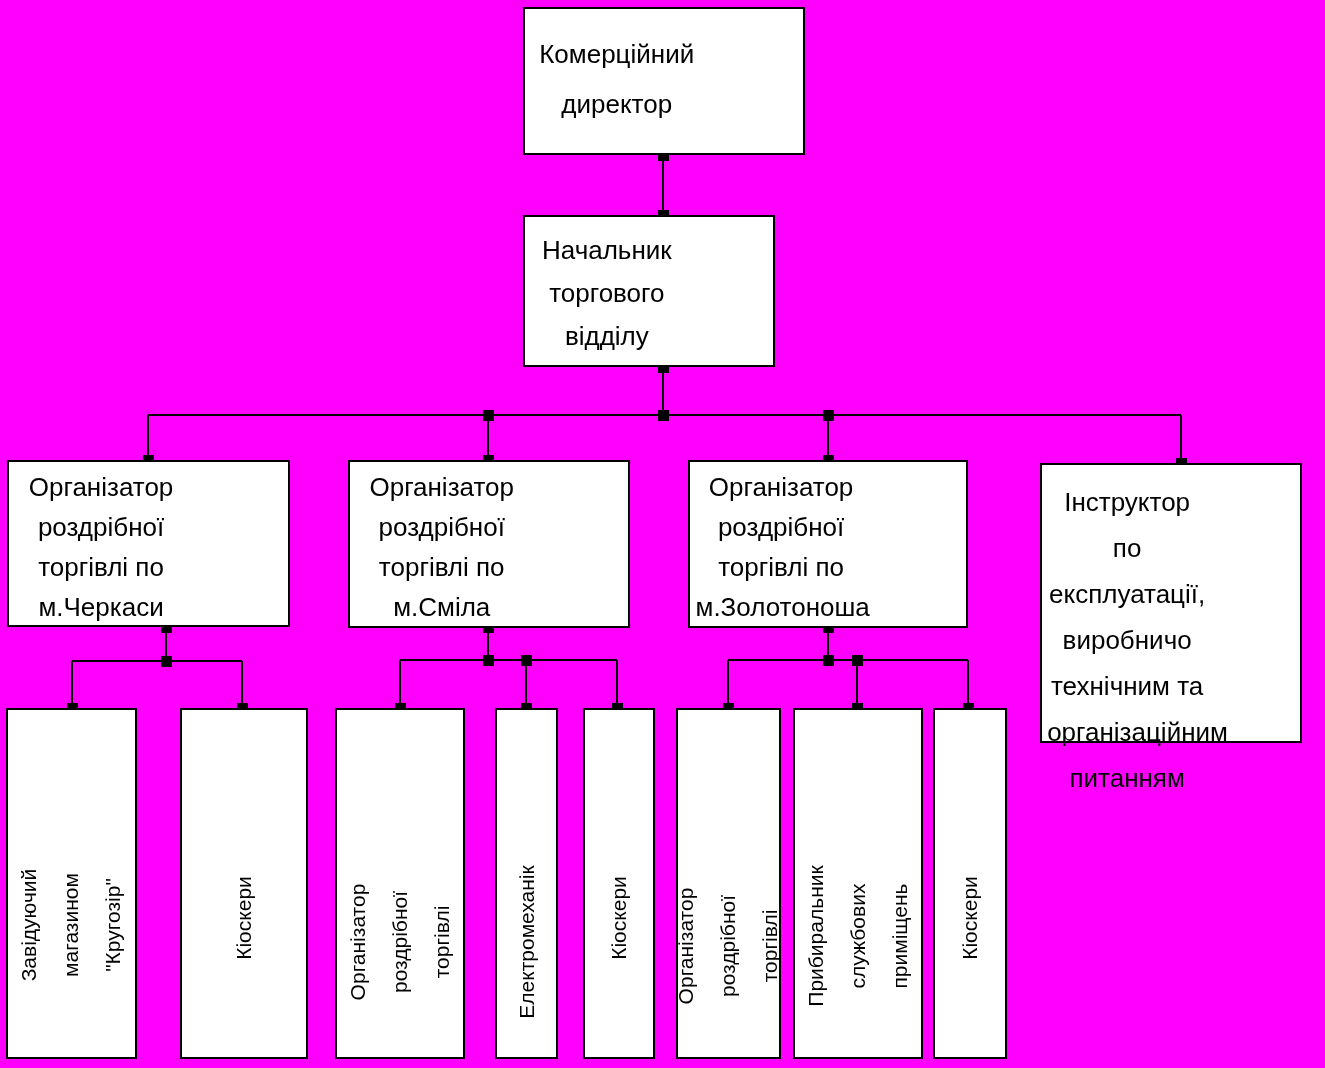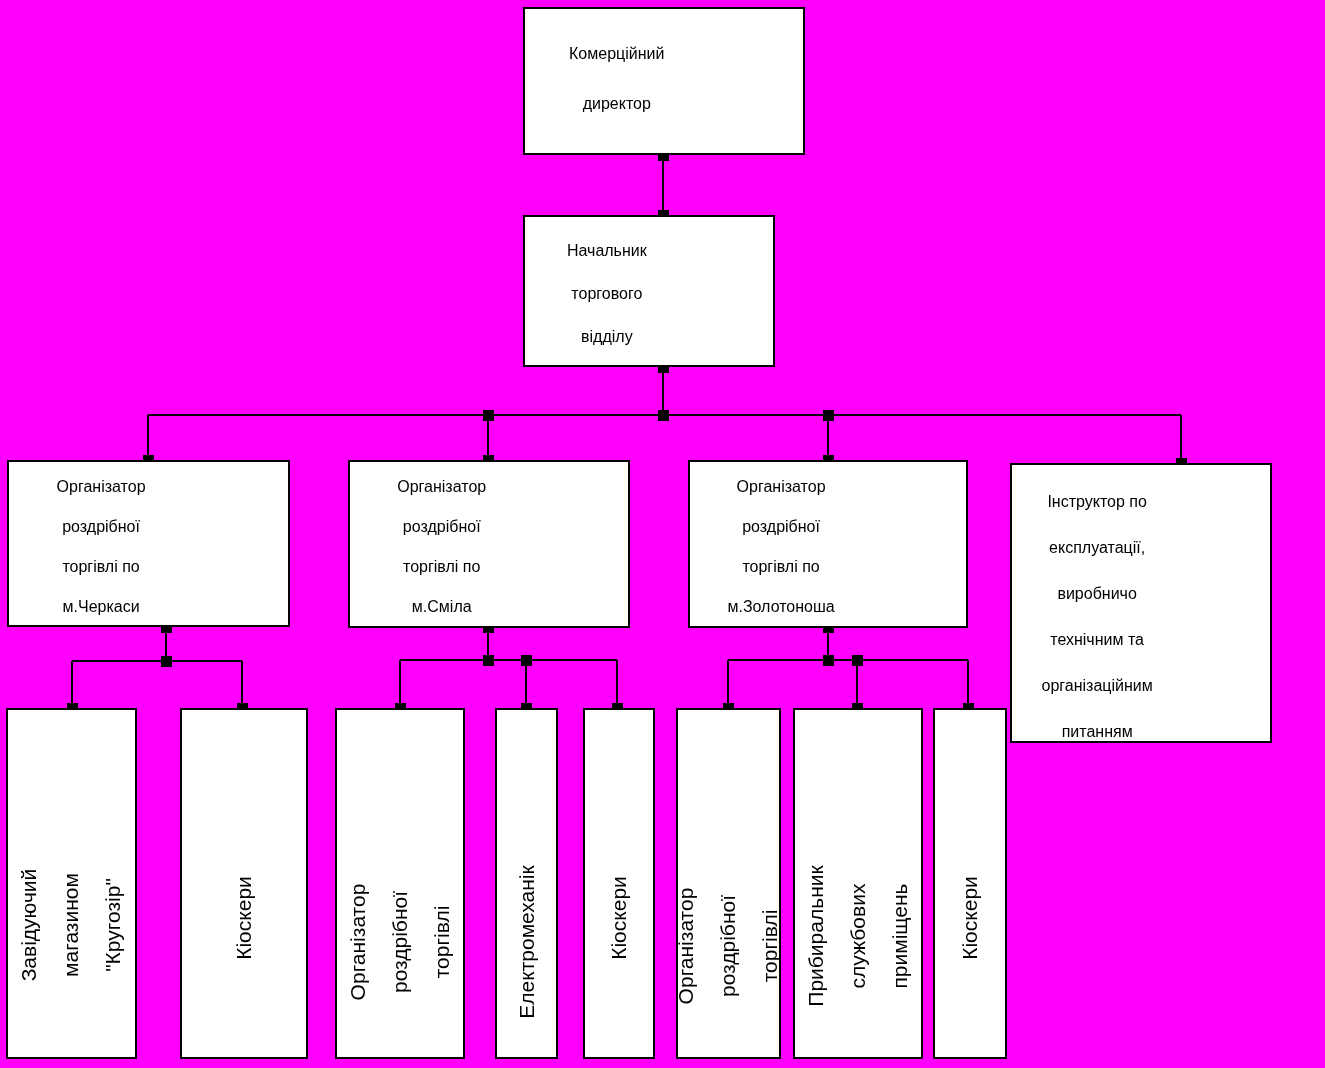--- a/index.html
+++ b/index.html
@@ -19,21 +19,21 @@
     position:absolute;
     background:#FFFFFF;
     border:2px solid #000;
     box-sizing:border-box;
   }
   .hlabel{
     position:absolute;
     left:2%;width:62%;
     text-align:center;
     white-space:pre-line;
-    font-size:16px;
+    font-size:26px;
   }
   .vcell{
     position:absolute;left:0;right:0;bottom:0;
     display:flex;align-items:center;justify-content:center;
   }
   .vlabel{
     transform:rotate(-90deg);
     text-align:center;
     white-space:pre-line;
     font-size:21px;
@@ -122,21 +122,21 @@
 м.Сміла</div>
   </div>
 
   <div class="box" style="left:688px;top:460px;width:280px;height:168px">
     <div class="hlabel" style="top:5px;line-height:40px">Організатор
 роздрібної
 торгівлі по
 м.Золотоноша</div>
   </div>
 
-  <div class="box" style="left:1010px;top:463px;width:262px;height:280px">
+  <div class="box" style="left:1040px;top:463px;width:262px;height:280px">
     <div class="hlabel" style="top:14px;line-height:46px">Інструктор по
 експлуатації,
 виробничо
 технічним та
 організаційним
 питанням</div>
   </div>
 
   <div class="box" style="left:6px;top:708px;width:131px;height:351px">
     <div class="vcell" style="top:24%">

